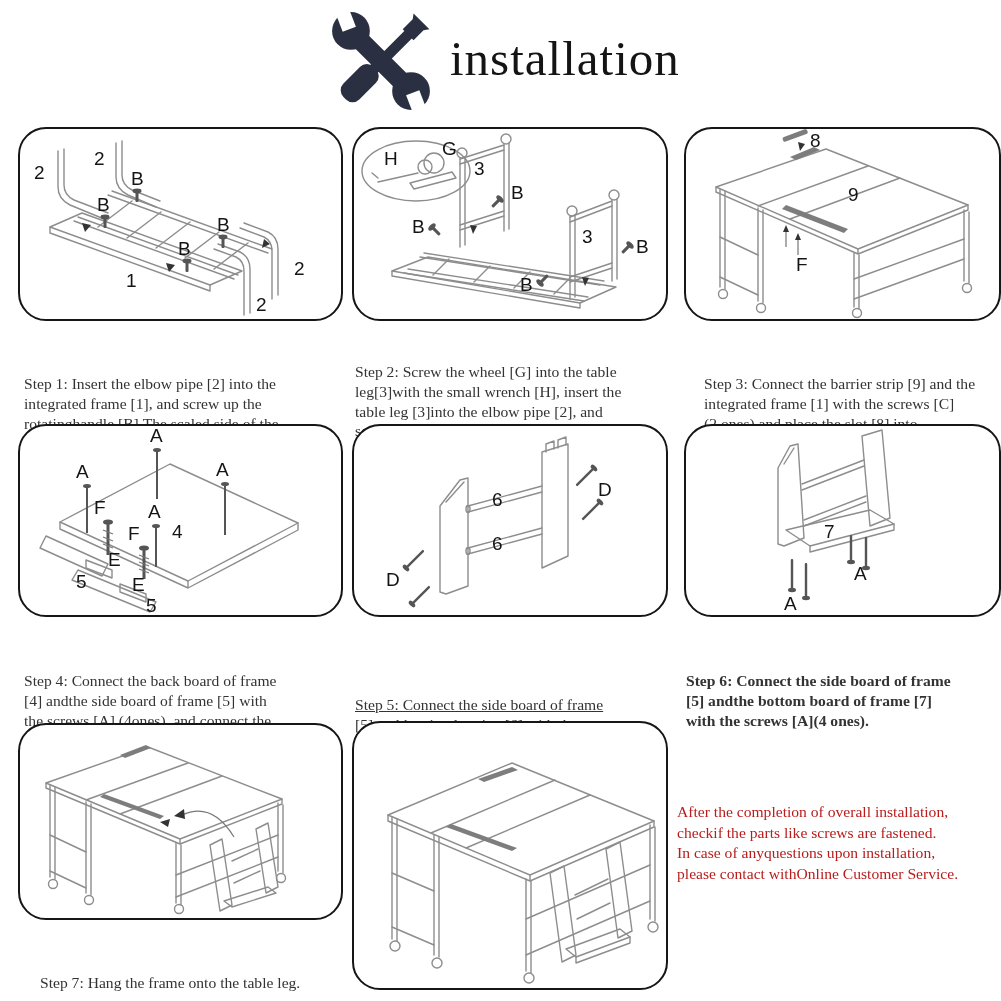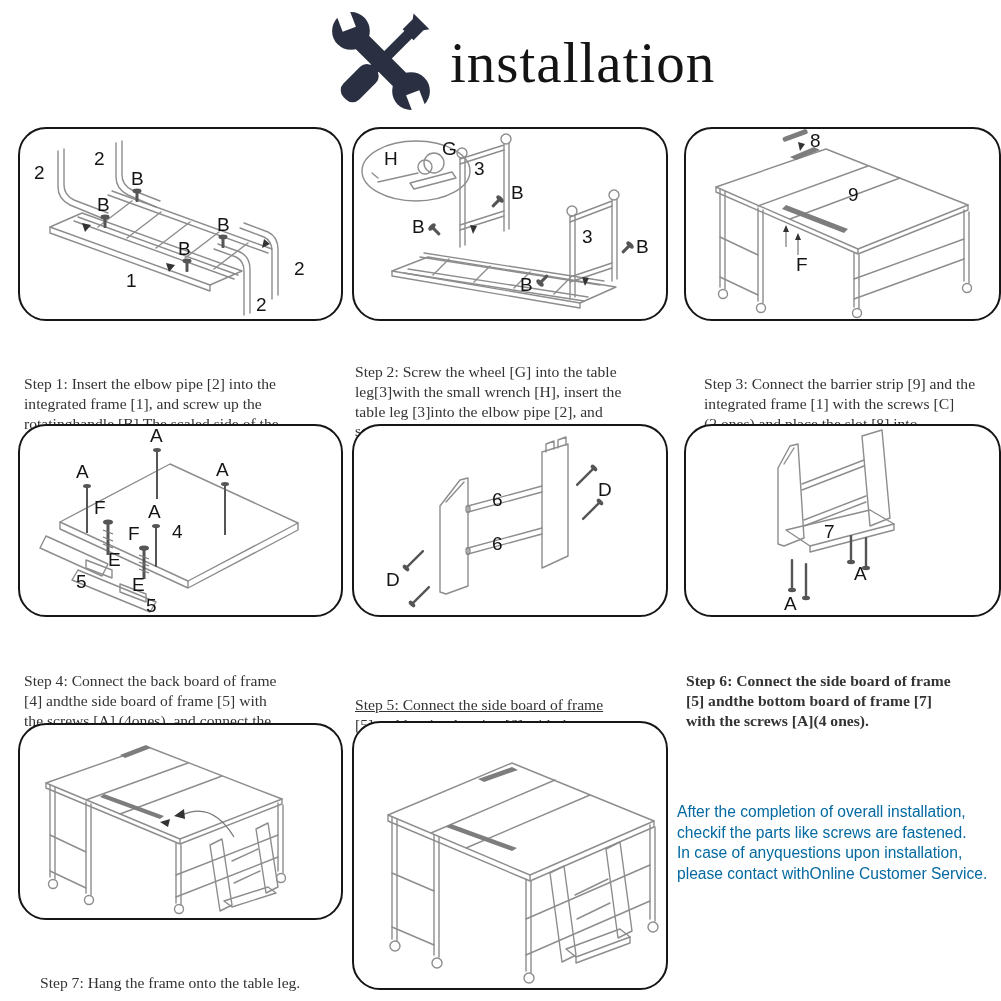--- a/index.html
+++ b/index.html
@@ -1,27 +1,27 @@
 <!DOCTYPE html>
 <html><head>
 <meta charset="utf-8">
 <style>
   html,body{margin:0;padding:0;background:#fff;}
   body{position:relative;width:1001px;height:1001px;overflow:hidden;
        font-family:"Liberation Serif",serif;color:#2e2e2e;}
   .hdr-icon{position:absolute;left:322px;top:2px;width:118px;height:116px;}
-  .hdr-title{position:absolute;left:450px;top:30px;font-size:57px;color:#141414;
+  .hdr-title{position:absolute;left:450px;top:30px;font-size:49px;color:#141414;
              letter-spacing:1px;font-family:"Liberation Serif",serif;}
   .panel{position:absolute;border:2px solid #161616;border-radius:28px;
          box-sizing:border-box;background:#fff;}
   .panel svg{display:block;width:100%;height:100%;}
   .caption{position:absolute;font-size:15.6px;line-height:1.27;color:#333;
            white-space:pre-line;font-family:"Liberation Serif",serif;margin-top:44px;}
-  .note{position:absolute;font-size:15.6px;line-height:1.32;color:#0369a1;
-        white-space:pre-line;font-family:Liberation Sans, sans-serif;}
+  .note{position:absolute;font-size:15.6px;line-height:1.32;color:#b91c1c;
+        white-space:pre-line;font-family:Liberation Serif, serif;}
   .ln{stroke:#8d8d8d;stroke-width:1.4;fill:none;stroke-linecap:round;stroke-linejoin:round;}
   .ln2{stroke:#777;stroke-width:1.2;fill:none;}
   .dark{fill:#7d7d7d;stroke:none;}
   .arrow{fill:#333;stroke:none;}
   .scrF{fill:#555;stroke:none;}
   .lbl{font-family:"Liberation Sans",sans-serif;font-size:19px;fill:#141414;}
 </style>
 </head>
 <body>
 

